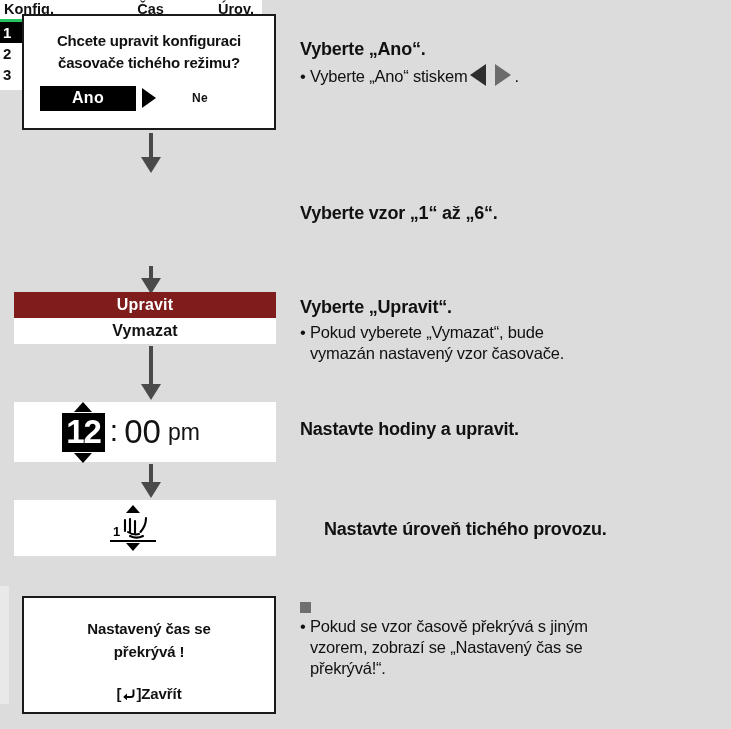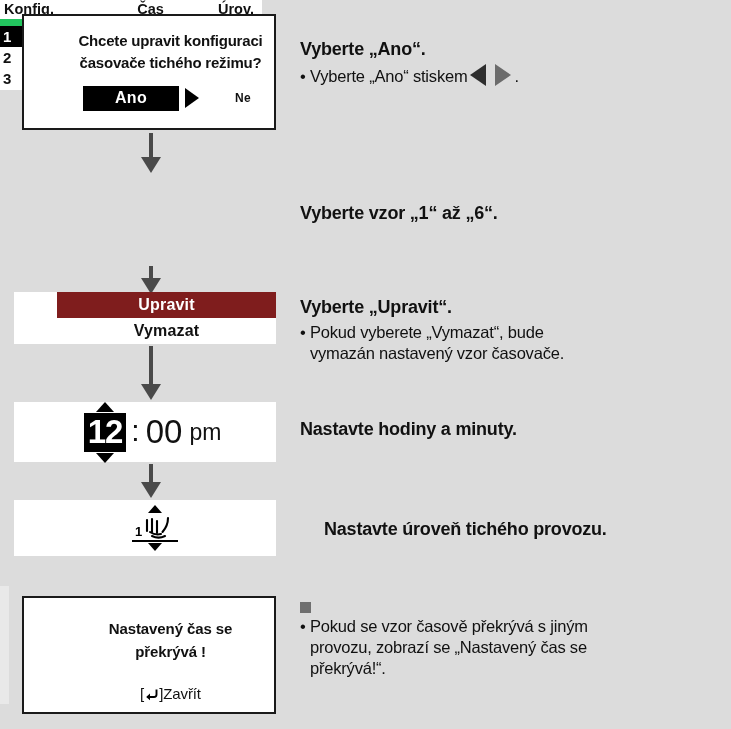--- a/index.html
+++ b/index.html
@@ -28,21 +28,20 @@
     width: 9px;
     background: #e9e9e9;
   }
   .edge-artifact.a1 { top: 586px; height: 118px; }
 
   
   .panel {
     position: absolute;
     background: #ffffff;
     box-sizing: border-box;
-    padding-left: 43px;
   }
   .panel.bordered {
     border: 2px solid #1a1a1a;
   }
 
   
   #dialog-confirm {
     left: 22px;
     top: 14px;
     width: 254px;
@@ -97,21 +96,21 @@
   }
   .tbl {
     width: 100%;
     border-collapse: collapse;
     font-size: 14px;
     font-weight: bold;
     table-layout: fixed;
   }
   .tbl th {
     padding: 1px 4px 2px 4px;
-    border-bottom: 7px solid #22c55e;
+    border-bottom: 3px solid #22c55e;
     font-weight: bold;
     font-size: 14.5px;
   }
   .tbl th.c-konfig { text-align: left; width: 40%; }
   .tbl th.c-cas    { text-align: center; width: 38%; }
   .tbl th.c-urov   { text-align: right; width: 22%; padding-right: 8px; }
   .tbl td {
     padding: 2px 4px 2px 4px;
     font-size: 15px;
   }
@@ -257,21 +256,21 @@
     text-align: center;
     font-size: 15px;
     font-weight: bold;
     line-height: 1.5;
     padding-top: 20px;
     letter-spacing: -0.1px;
   }
   .overlap-close {
     text-align: center;
     font-size: 15px;
-    font-weight: normal;
+    font-weight: bold;
     margin-top: 22px;
     letter-spacing: -0.1px;
   }
   .return-key {
     display: inline-block;
     vertical-align: -2px;
   }
 
   
   .connector {
@@ -483,31 +482,31 @@
 
   <div class="instr" style="top:296px;">
     <div class="instr-title">Vyberte „Upravit“.</div>
     <div class="instr-body">
       <span class="bullet-line">• Pokud vyberete „Vymazat“, bude</span>
       <span class="bullet-line" style="text-indent:0; padding-left:10px;">vymazán nastavený vzor časovače.</span>
     </div>
   </div>
 
   <div class="instr" style="top:418px;">
-    <div class="instr-title">Nastavte hodiny a minuty.</div>
+    <div class="instr-title">Nastavte hodiny a upravit.</div>
   </div>
 
   <div class="instr" style="top:518px;margin-left:24px;">
     <div class="instr-title">Nastavte úroveň tichého provozu.</div>
   </div>
 
   <div class="instr" style="top:602px;">
     <div class="note-title">
       <span class="note-square"></span>
     </div>
     <div class="instr-body">
       <span class="bullet-line">• Pokud se vzor časově překrývá s jiným</span>
-      <span class="bullet-line" style="text-indent:0; padding-left:10px;">provozu, zobrazí se „Nastavený čas se</span>
+      <span class="bullet-line" style="text-indent:0; padding-left:10px;">vzorem, zobrazí se „Nastavený čas se</span>
       <span class="bullet-line" style="text-indent:0; padding-left:10px;">překrývá!“.</span>
     </div>
   </div>
 
 </div>
 
 </body></html>

